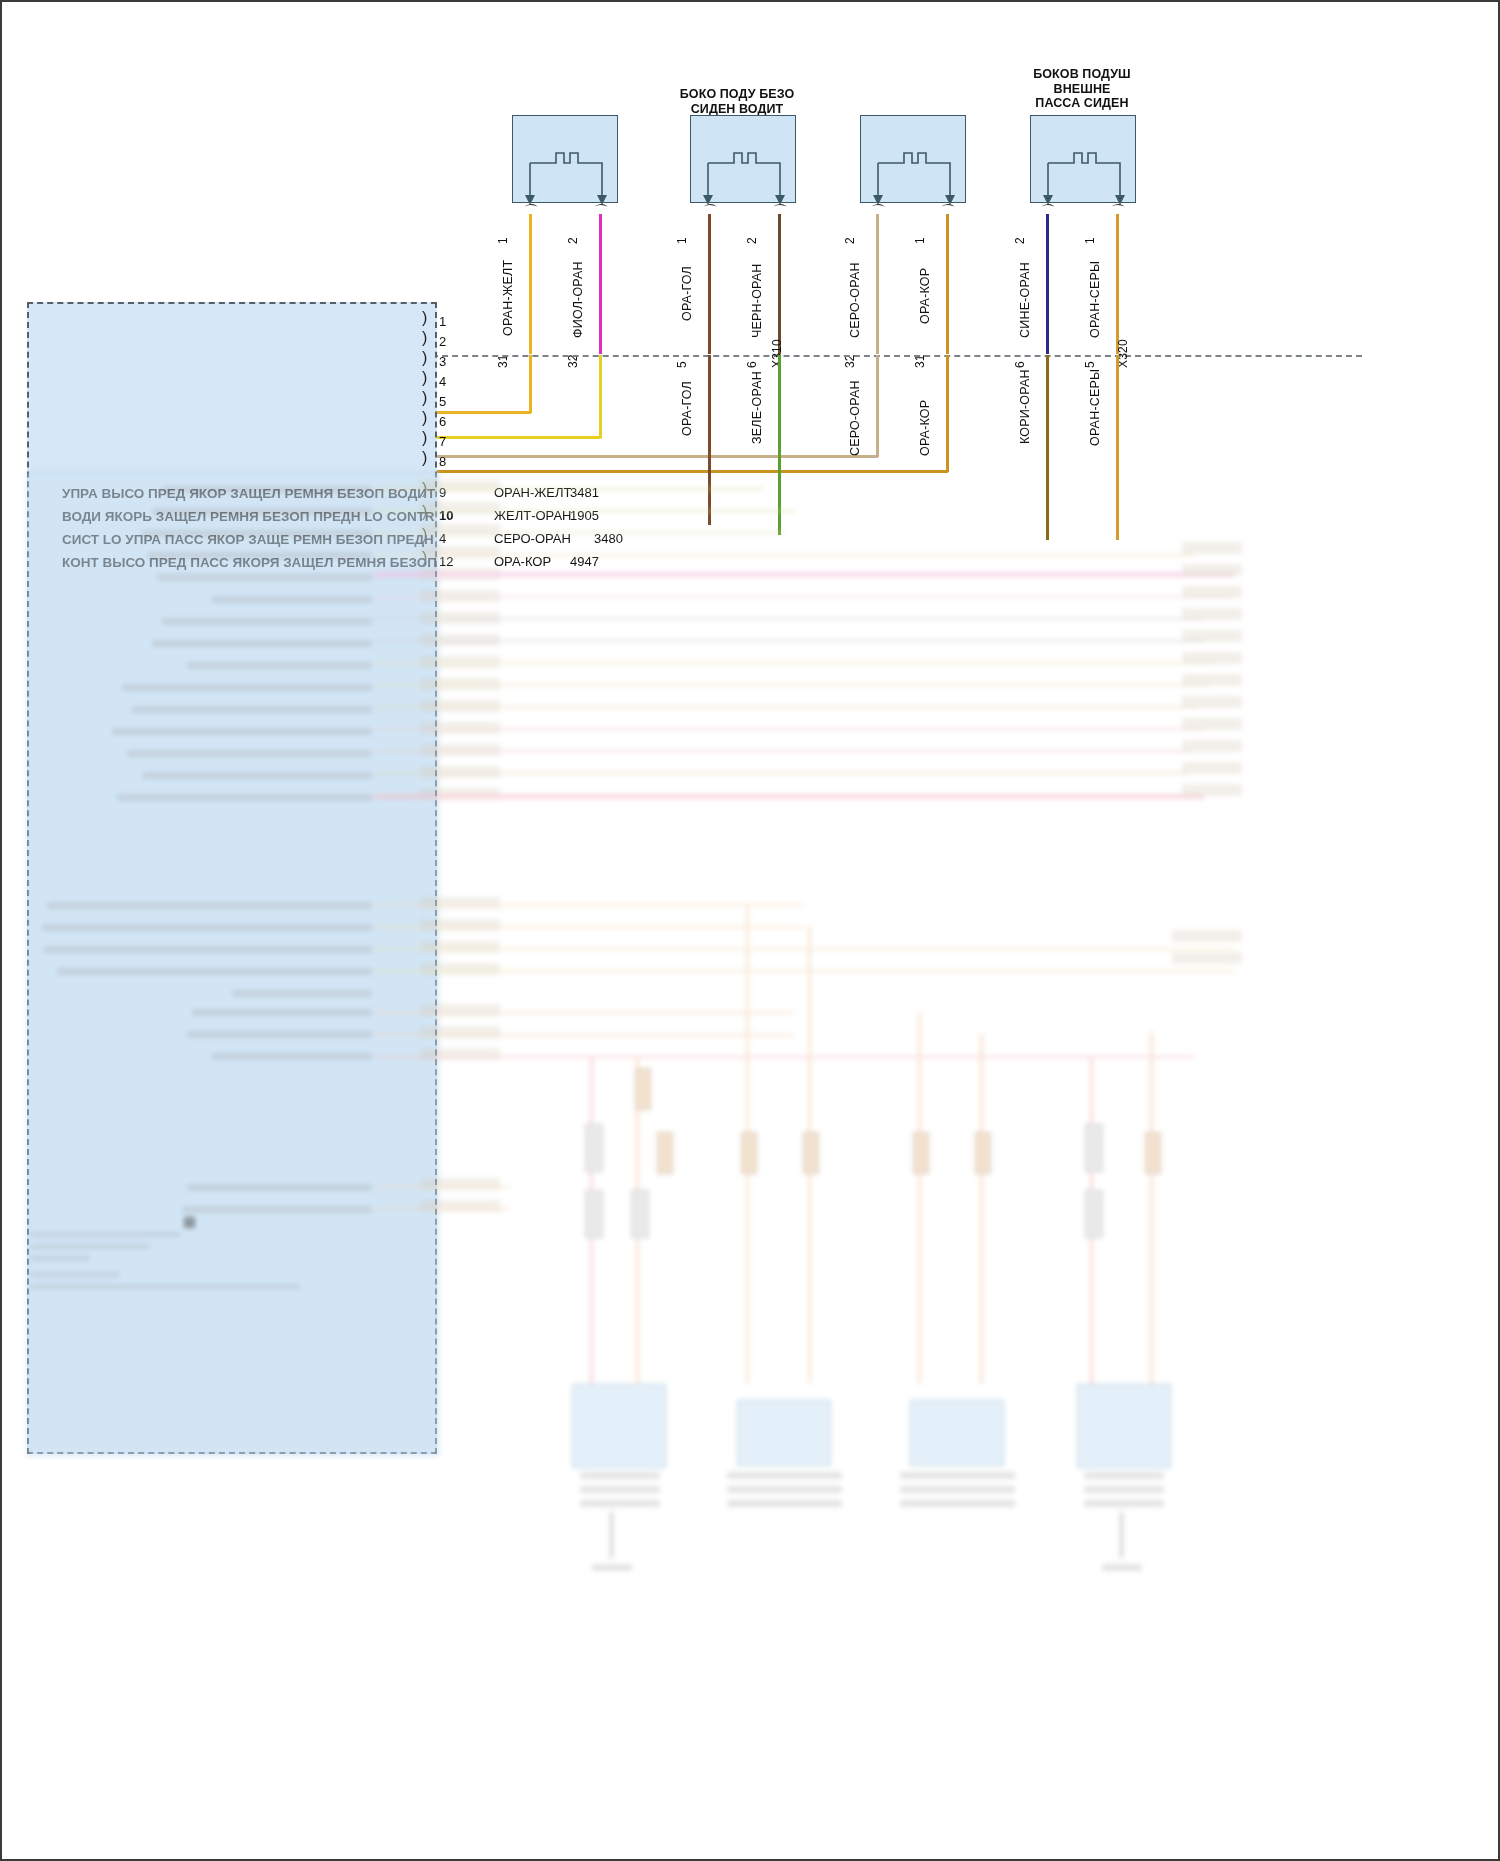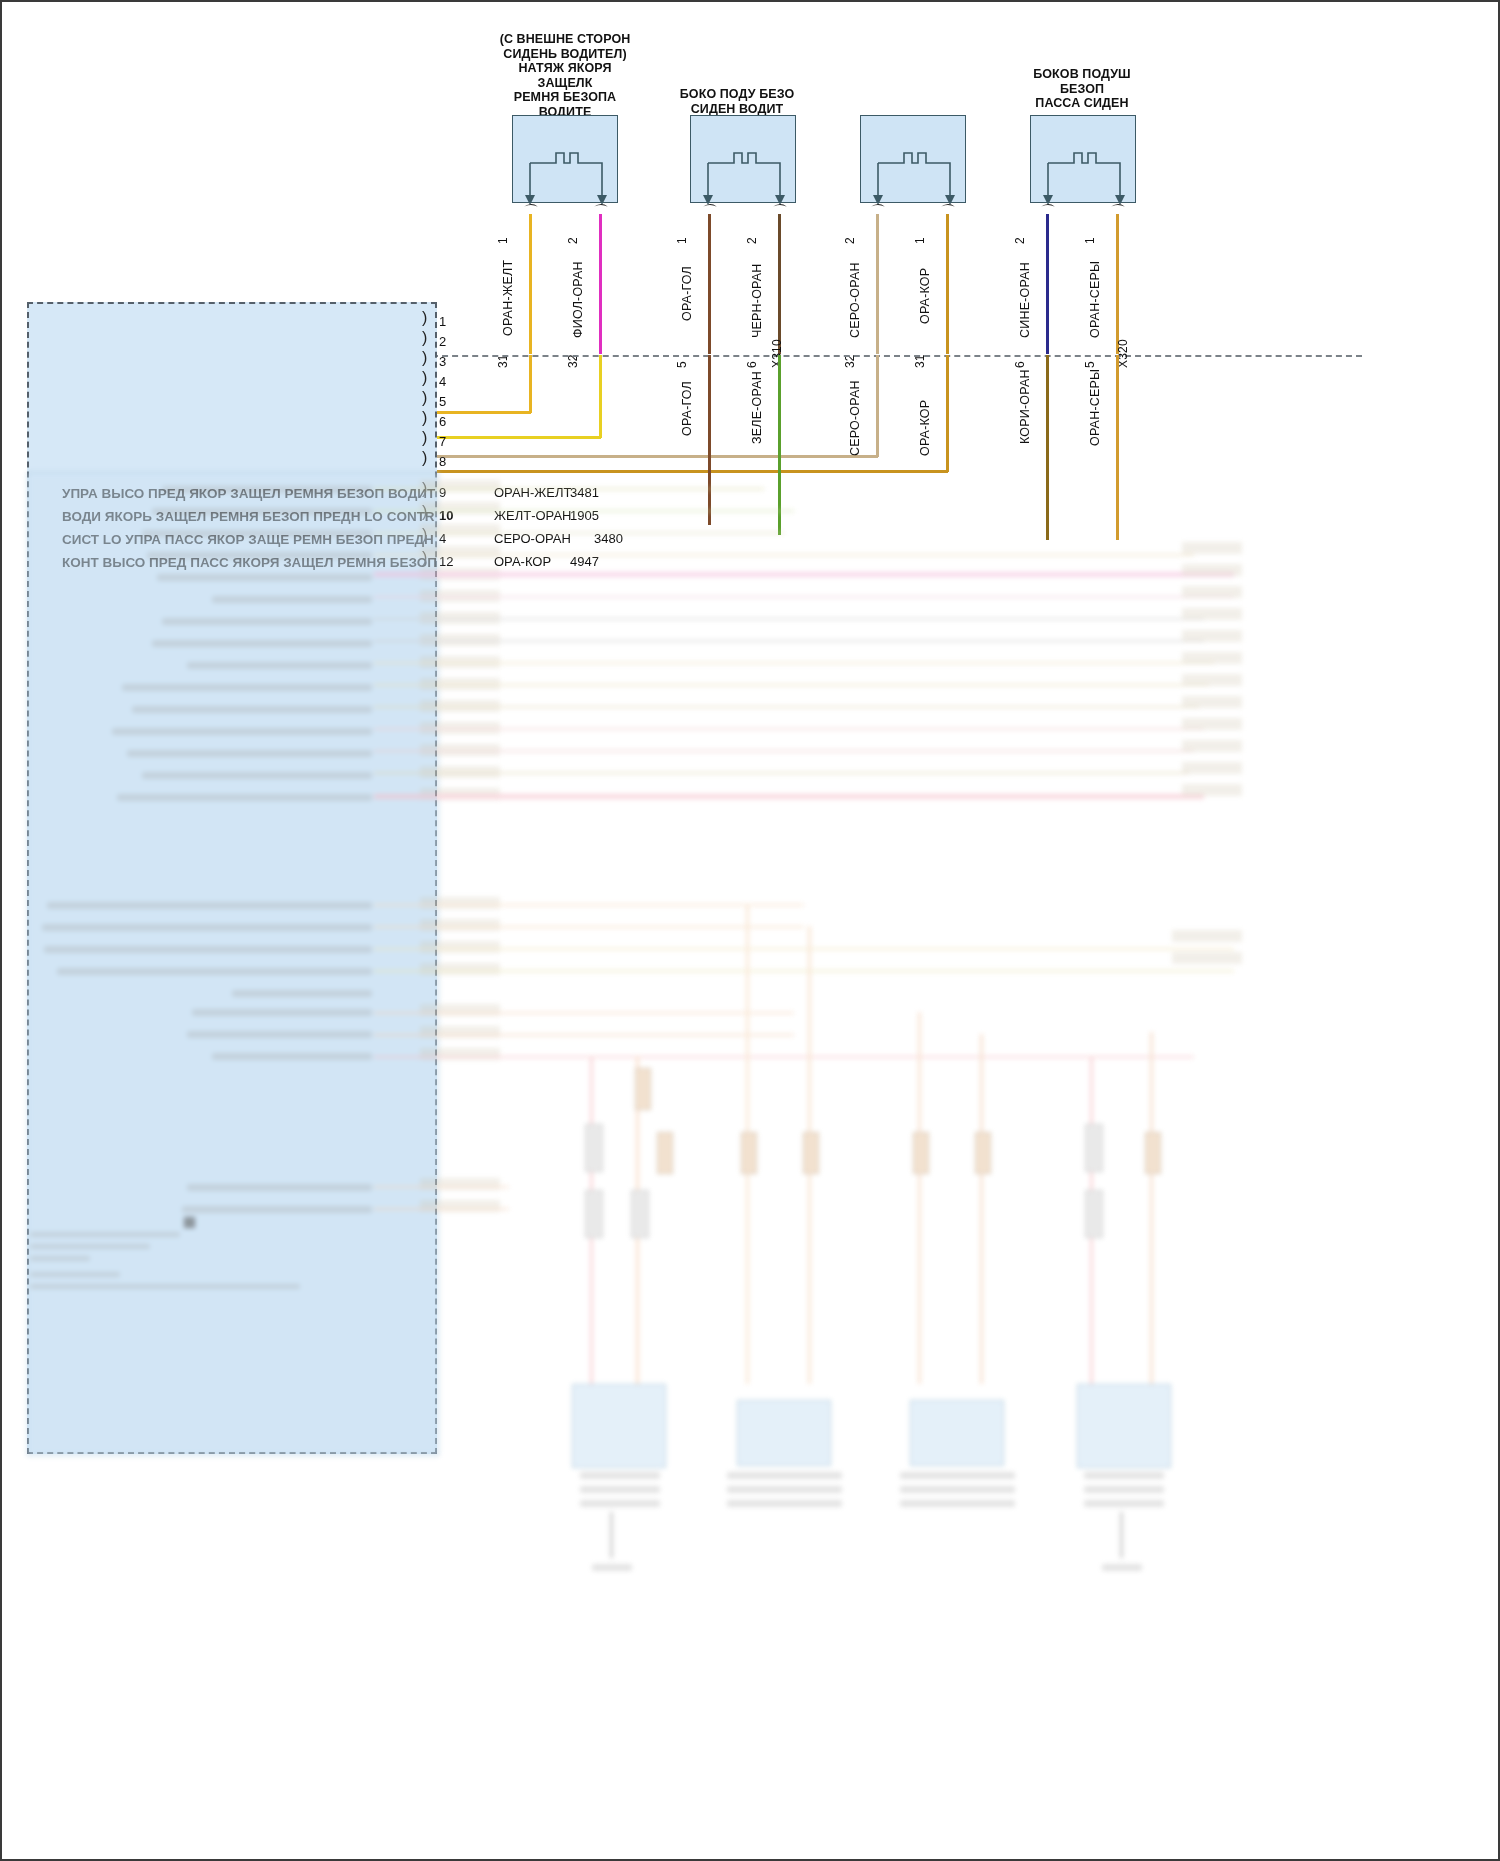--- a/index.html
+++ b/index.html
@@ -113,26 +113,20 @@
   .blbox{position:absolute;background:#cfe4f5;border:1px solid #7fa8c4;}
   .blline{position:absolute;height:2px;}
   .bltext{position:absolute;height:7px;background:#9a9a9a;opacity:.5;border-radius:2px;}
   .blcell{position:absolute;height:12px;background:#c9bfa6;opacity:.45;}
 </style>
 </head>
 <body>
 
 <div id="sheet">
 
-  <div class="cap-label" style="left:478px;top:30px;width:170px;">(С ВНЕШНЕ СТОРОН
-СИДЕНЬ ВОДИТЕЛ)
-НАТЯЖ ЯКОРЯ
-ЗАЩЕЛК
-РЕМНЯ БЕЗОПА
-ВОДИТЕ</div>
 
   <div class="box" style="left:510px;top:113px;width:106px;height:88px;"></div>
 
   <svg style="position:absolute;left:510px;top:113px;width:106px;height:92px;">
     <polyline points="18,48 44,48 44,38 52,38 52,48 58,48 58,38 66,38 66,48 90,48 90,86" fill="none" stroke="#3c5a66" stroke-width="1.6"></polyline>
     <polyline points="18,48 18,86" fill="none" stroke="#3c5a66" stroke-width="1.6"></polyline>
     <polygon points="13,80 23,80 18,90" fill="#3c5a66"></polygon>
     <polygon points="85,80 95,80 90,90" fill="#3c5a66"></polygon>
   </svg>
 
@@ -186,21 +180,21 @@
   <div class="wlabel" style="left:860px;top:322px;">СЕРО-ОРАН</div>
   <div class="pin-no" style="left:855px;top:352px;">32</div>
 
   <div class="pin-no" style="left:925px;top:228px;">1</div>
   <div class="conn-brace" style="left:938px;top:200px;">⌒</div>
   <div class="wire" style="left:944px;top:212px;height:140px;background:#c8931f;"></div>
   <div class="wlabel" style="left:930px;top:308px;">ОРА-КОР</div>
   <div class="pin-no" style="left:925px;top:352px;">31</div>
 
   <div class="cap-label" style="left:1000px;top:65px;width:160px;">БОКОВ ПОДУШ
-БЕЗОП
+ВНЕШНЕ
 ПАССА СИДЕН</div>
 
   <div class="box" style="left:1028px;top:113px;width:106px;height:88px;"></div>
   <svg style="position:absolute;left:1028px;top:113px;width:106px;height:92px;">
     <polyline points="18,48 44,48 44,38 52,38 52,48 58,48 58,38 66,38 66,48 90,48 90,86" fill="none" stroke="#3c5a66" stroke-width="1.6"></polyline>
     <polyline points="18,48 18,86" fill="none" stroke="#3c5a66" stroke-width="1.6"></polyline>
     <polygon points="13,80 23,80 18,90" fill="#3c5a66"></polygon>
     <polygon points="85,80 95,80 90,90" fill="#3c5a66"></polygon>
   </svg>
 

